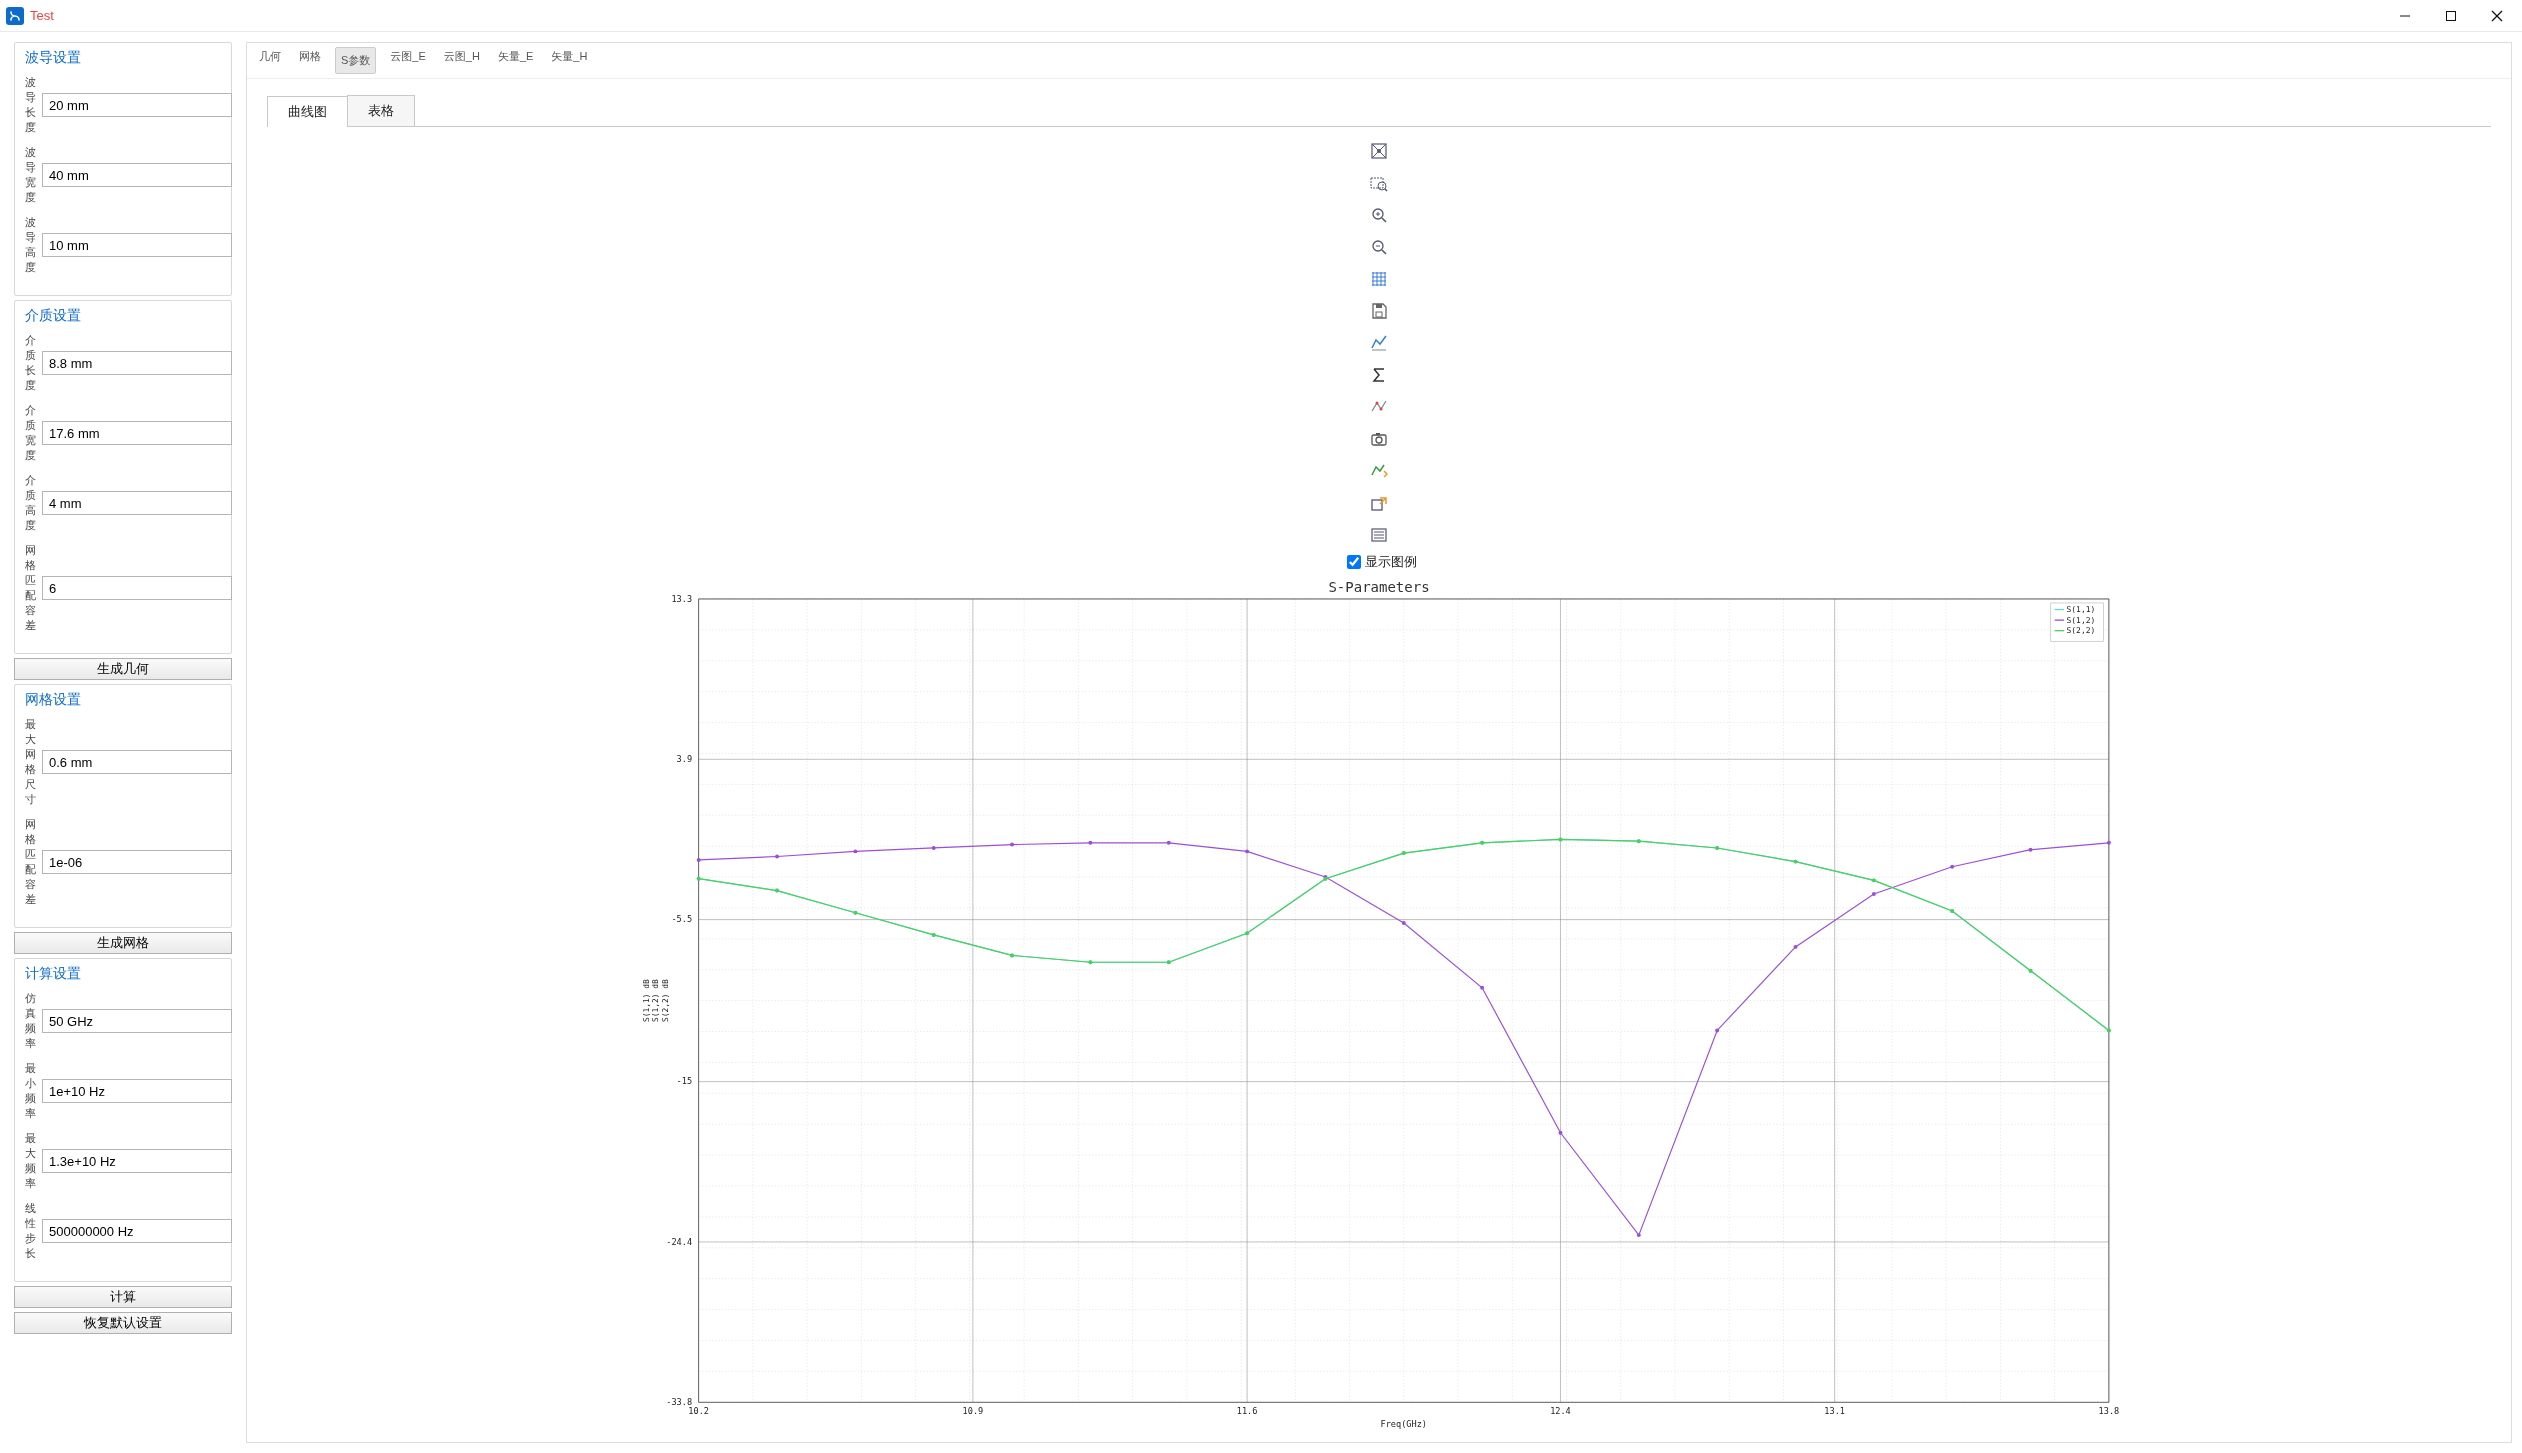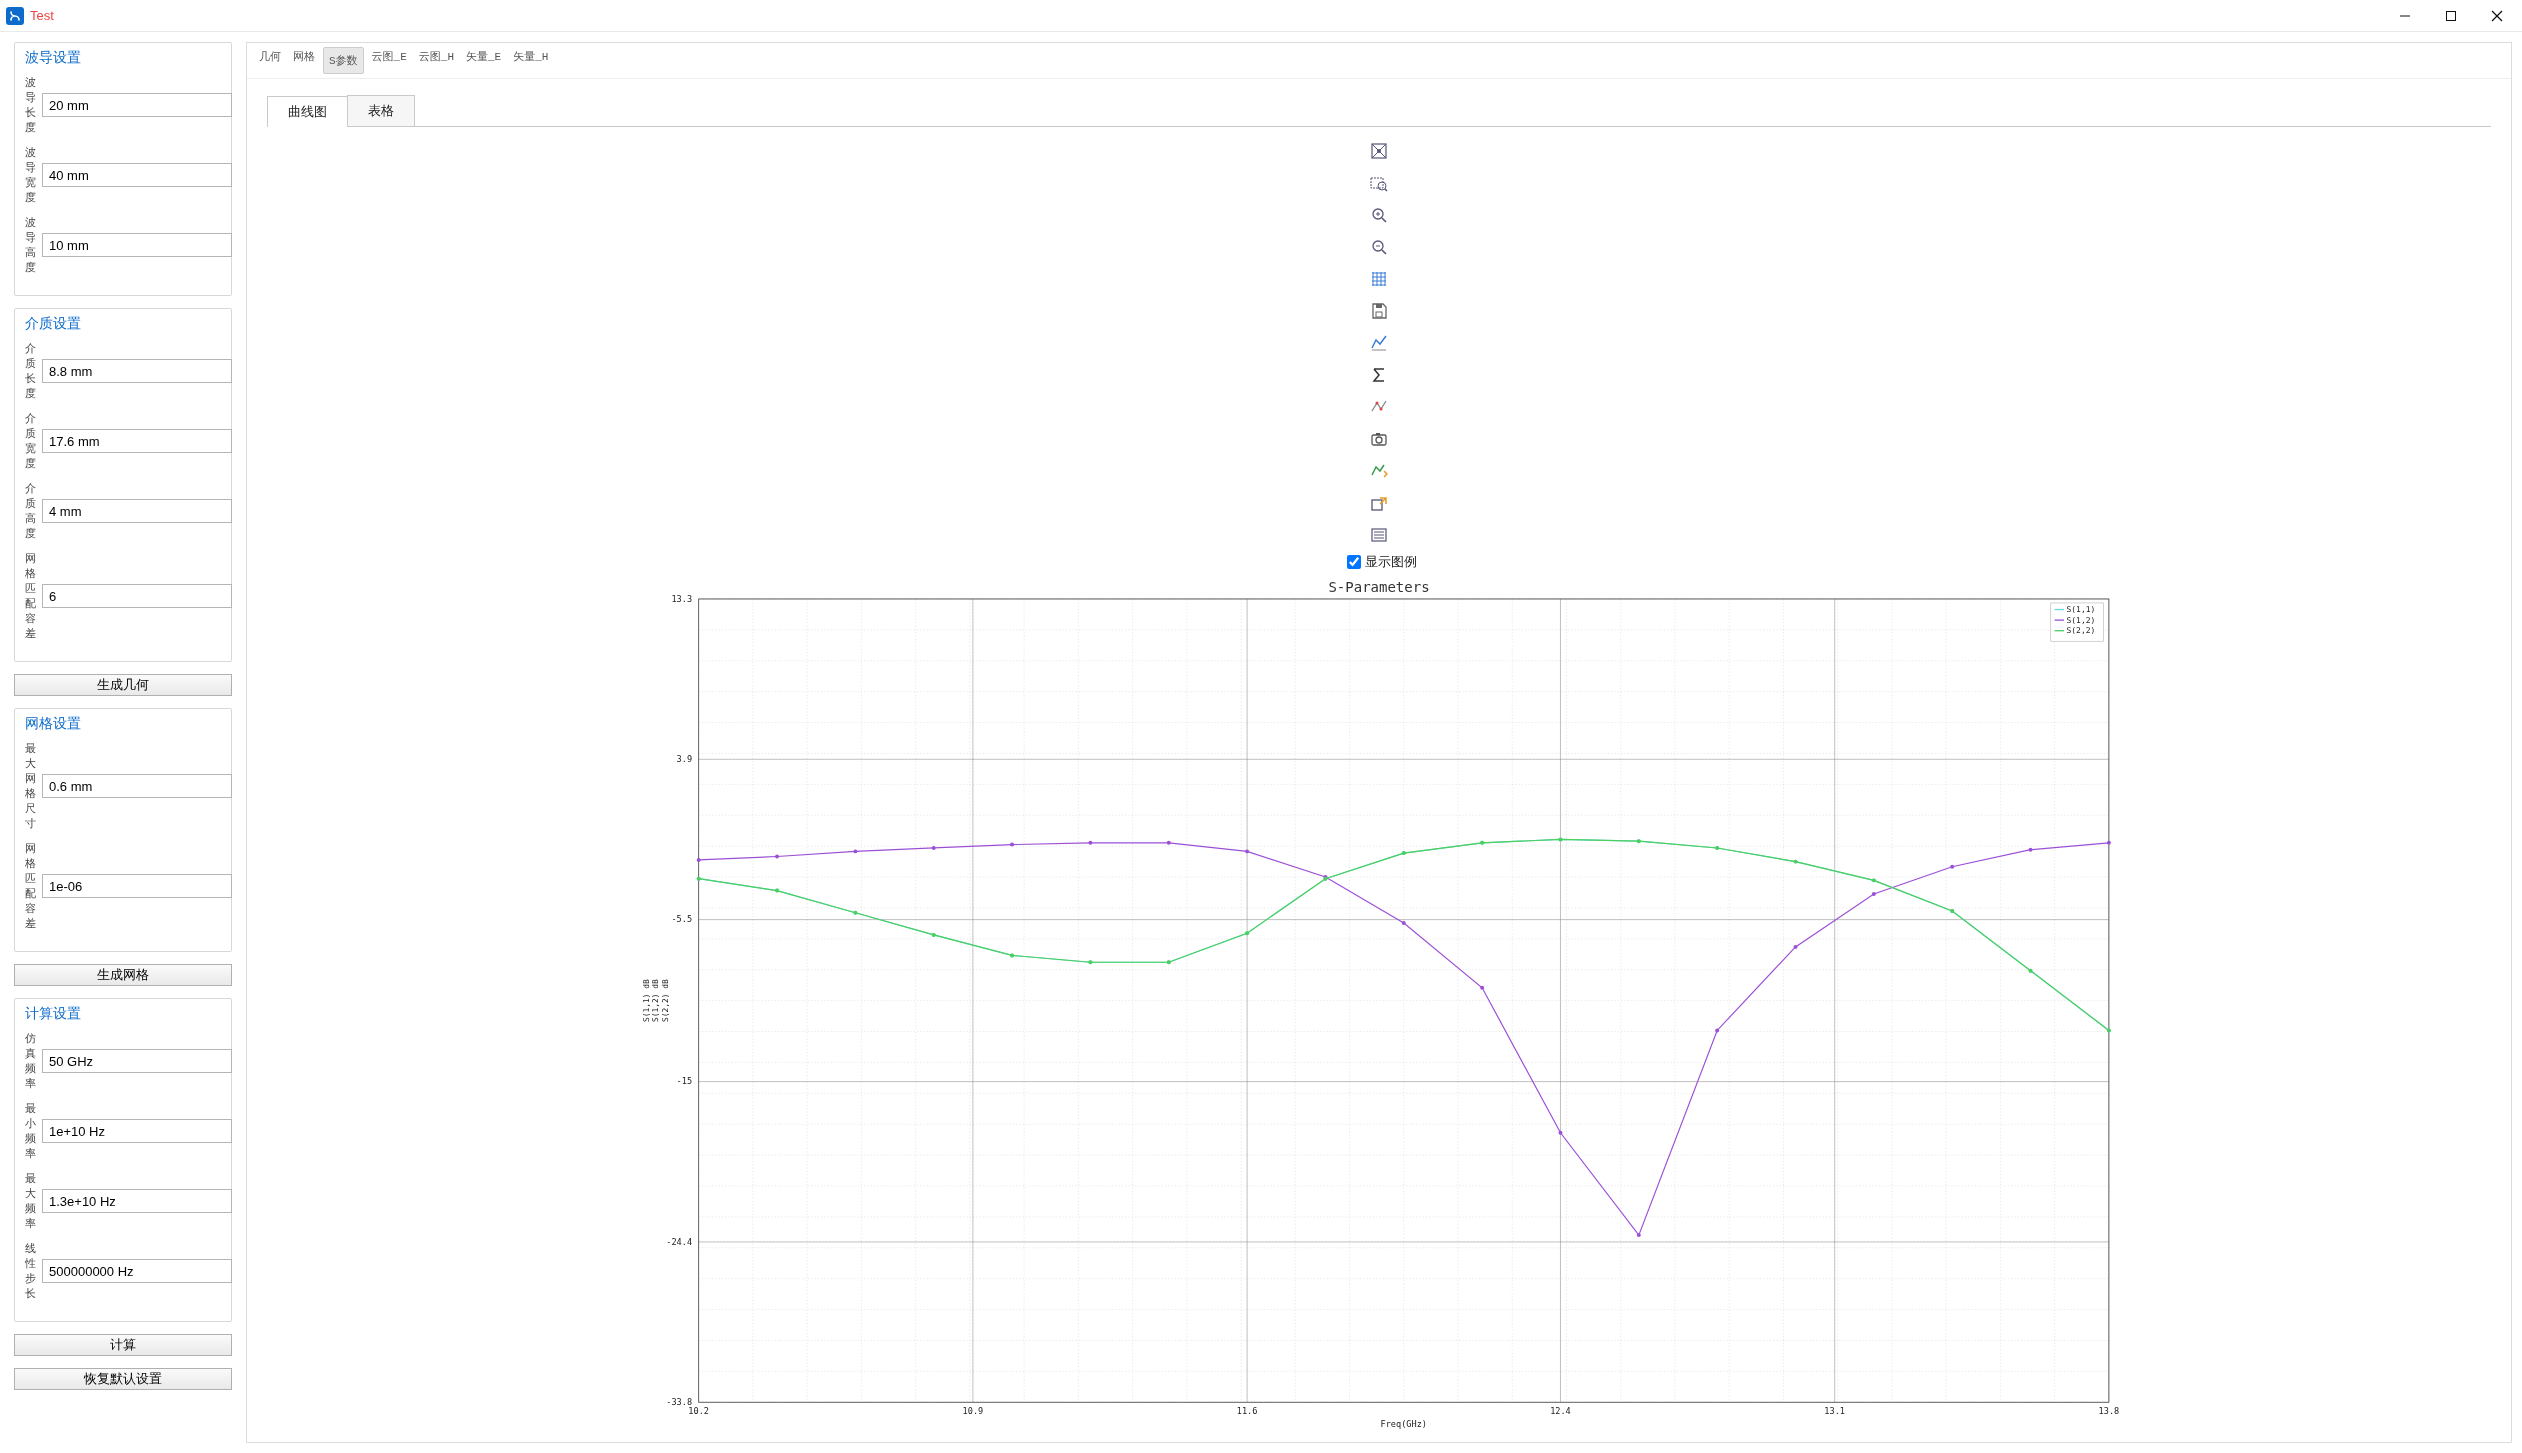--- a/index.html
+++ b/index.html
@@ -10,31 +10,31 @@
     .titlebar { display:flex; align-items:center; height:32px; padding:0 2px 0 6px; background:#fff; border-bottom:1px solid #e9e9e9; }
     .titlebar .app-icon { width:18px; height:18px; margin-right:6px; display:flex; align-items:center; justify-content:center; }
     .titlebar .title { font-size:13px; color:#ef4444; }
     .titlebar .spacer { flex:1; }
     .win-btn { width:46px; height:32px; display:flex; align-items:center; justify-content:center; font-size:14px; cursor:default; }
 
     
     .body { flex:1; display:flex; overflow:hidden; padding:10px 10px 10px 14px; }
 
     
-    .sidebar { width:218px; display:flex; flex-direction:column; gap:12px; margin-right:14px; }
+    .sidebar { width:218px; display:flex; flex-direction:column; gap:4px; margin-right:14px; }
     .group { border:1px solid #d8d8d8; border-radius:2px; padding:0 10px 10px 10px; }
     .group .legend { color:#0d6ccb; font-size:14px; font-weight:500; padding:6px 0 8px 0; }
     .row { display:flex; align-items:center; margin-bottom:10px; }
     .row .lbl { width:59px; font-size:11px; color:#444; text-align:right; margin-right:6px; }
     .row input { flex:1; height:24px; border:1px solid #b5b5b5; padding:2px 6px; font-size:13px; outline:none; background:#fff; }
     .btn { display:block; width:100%; height:22px; border:1px solid #b0b0b0; background:linear-gradient(#fafafa,#e9e9e9); font-size:13px; cursor:default; }
 
     
     .main { flex:1; display:flex; flex-direction:column; border:1px solid #dcdcdc; background:#fff; min-width:0; }
-    .toptabs { display:flex; gap:4px; padding:4px 8px; font-size:11px; color:#555; border-bottom:1px solid #eee;font-family:Liberation Mono, monospace; }
+    .toptabs { display:flex; gap:10px; padding:4px 8px; font-size:11px; color:#555; border-bottom:1px solid #eee; }
     .toptabs .ttab { padding:2px 4px; cursor:default; }
     .toptabs .ttab.active { background:#e8e8e8; border:1px solid #ccc; border-radius:2px; padding:5px 5px; }
 
     .content { flex:1; display:flex; flex-direction:column; padding:16px 20px 10px 20px; min-height:0; }
     .subtabs { display:flex; border-bottom:1px solid #c9c9c9; }
     .subtab { padding:6px 20px; font-size:13px; border:1px solid #c9c9c9; border-bottom:none; background:#f6f6f6; margin-right:-1px; cursor:default; }
     .subtab.active { background:#fff; position:relative; top:1px; }
 
     .toolbar-bar { display:flex; align-items:center; gap:4px; padding:10px 4px 8px 4px;flex-direction:column; }
     .tbtn { width:28px; height:28px; display:flex; align-items:center; justify-content:center; border:1px solid transparent; border-radius:2px; cursor:default; }

